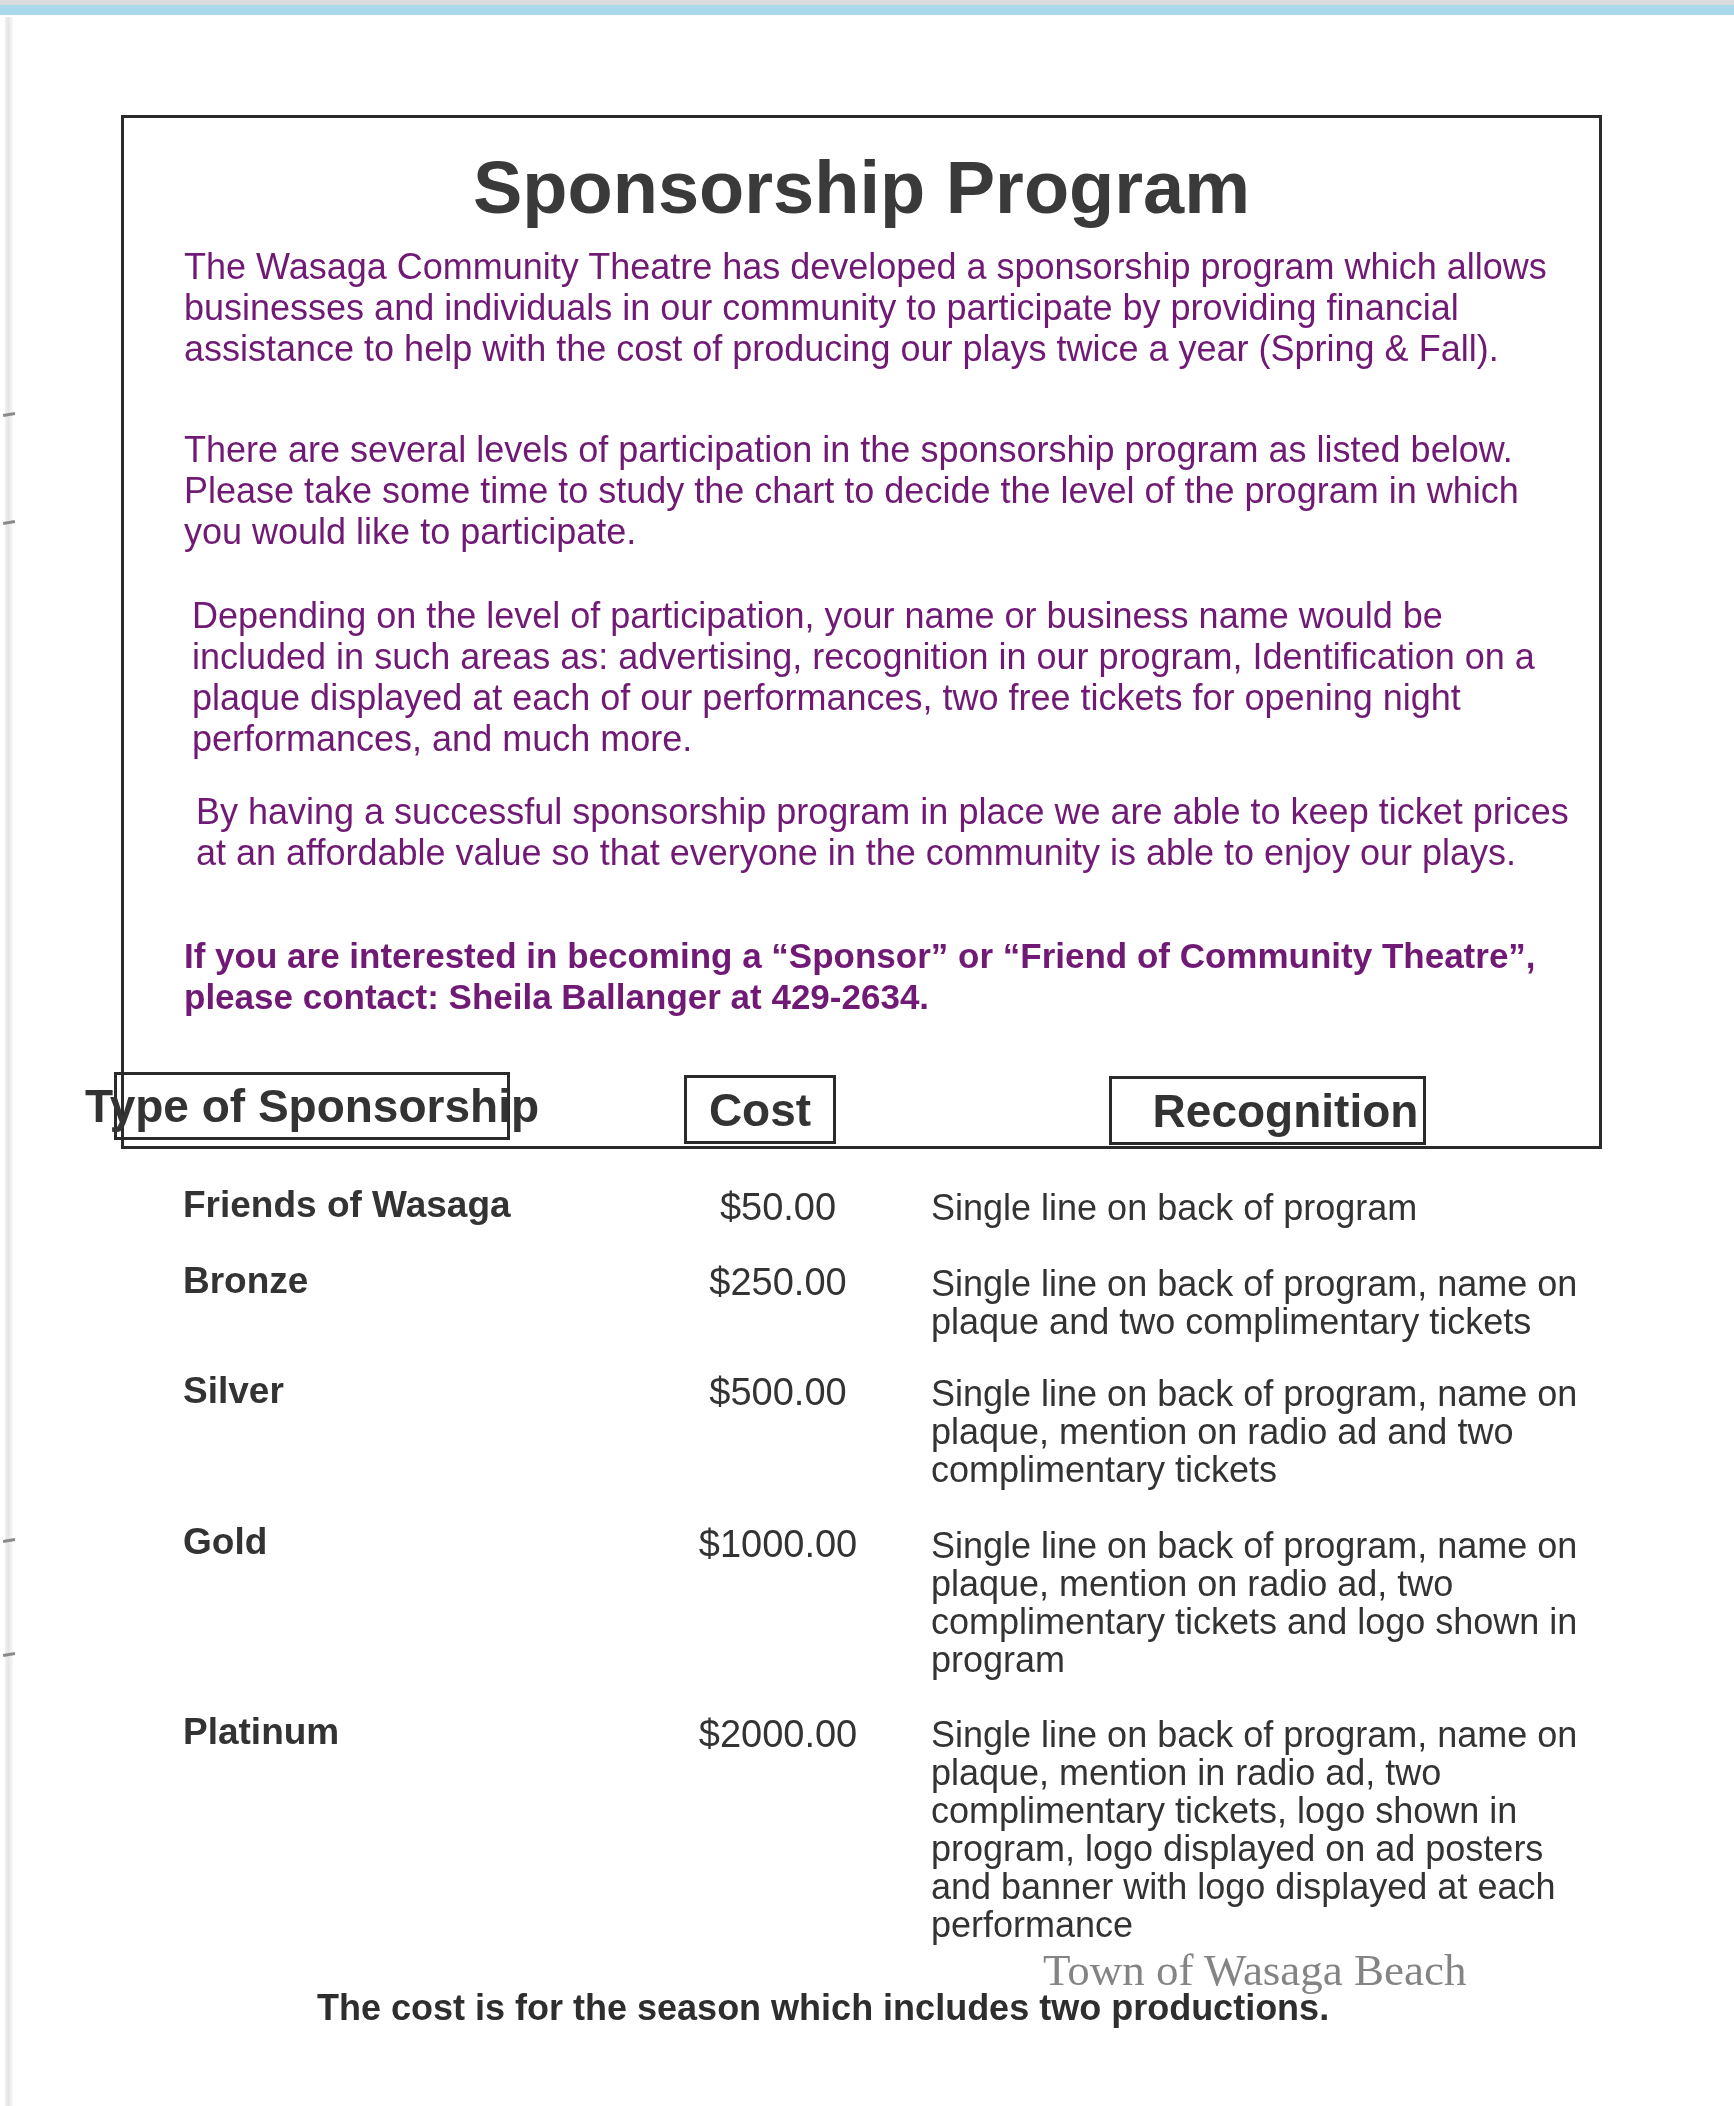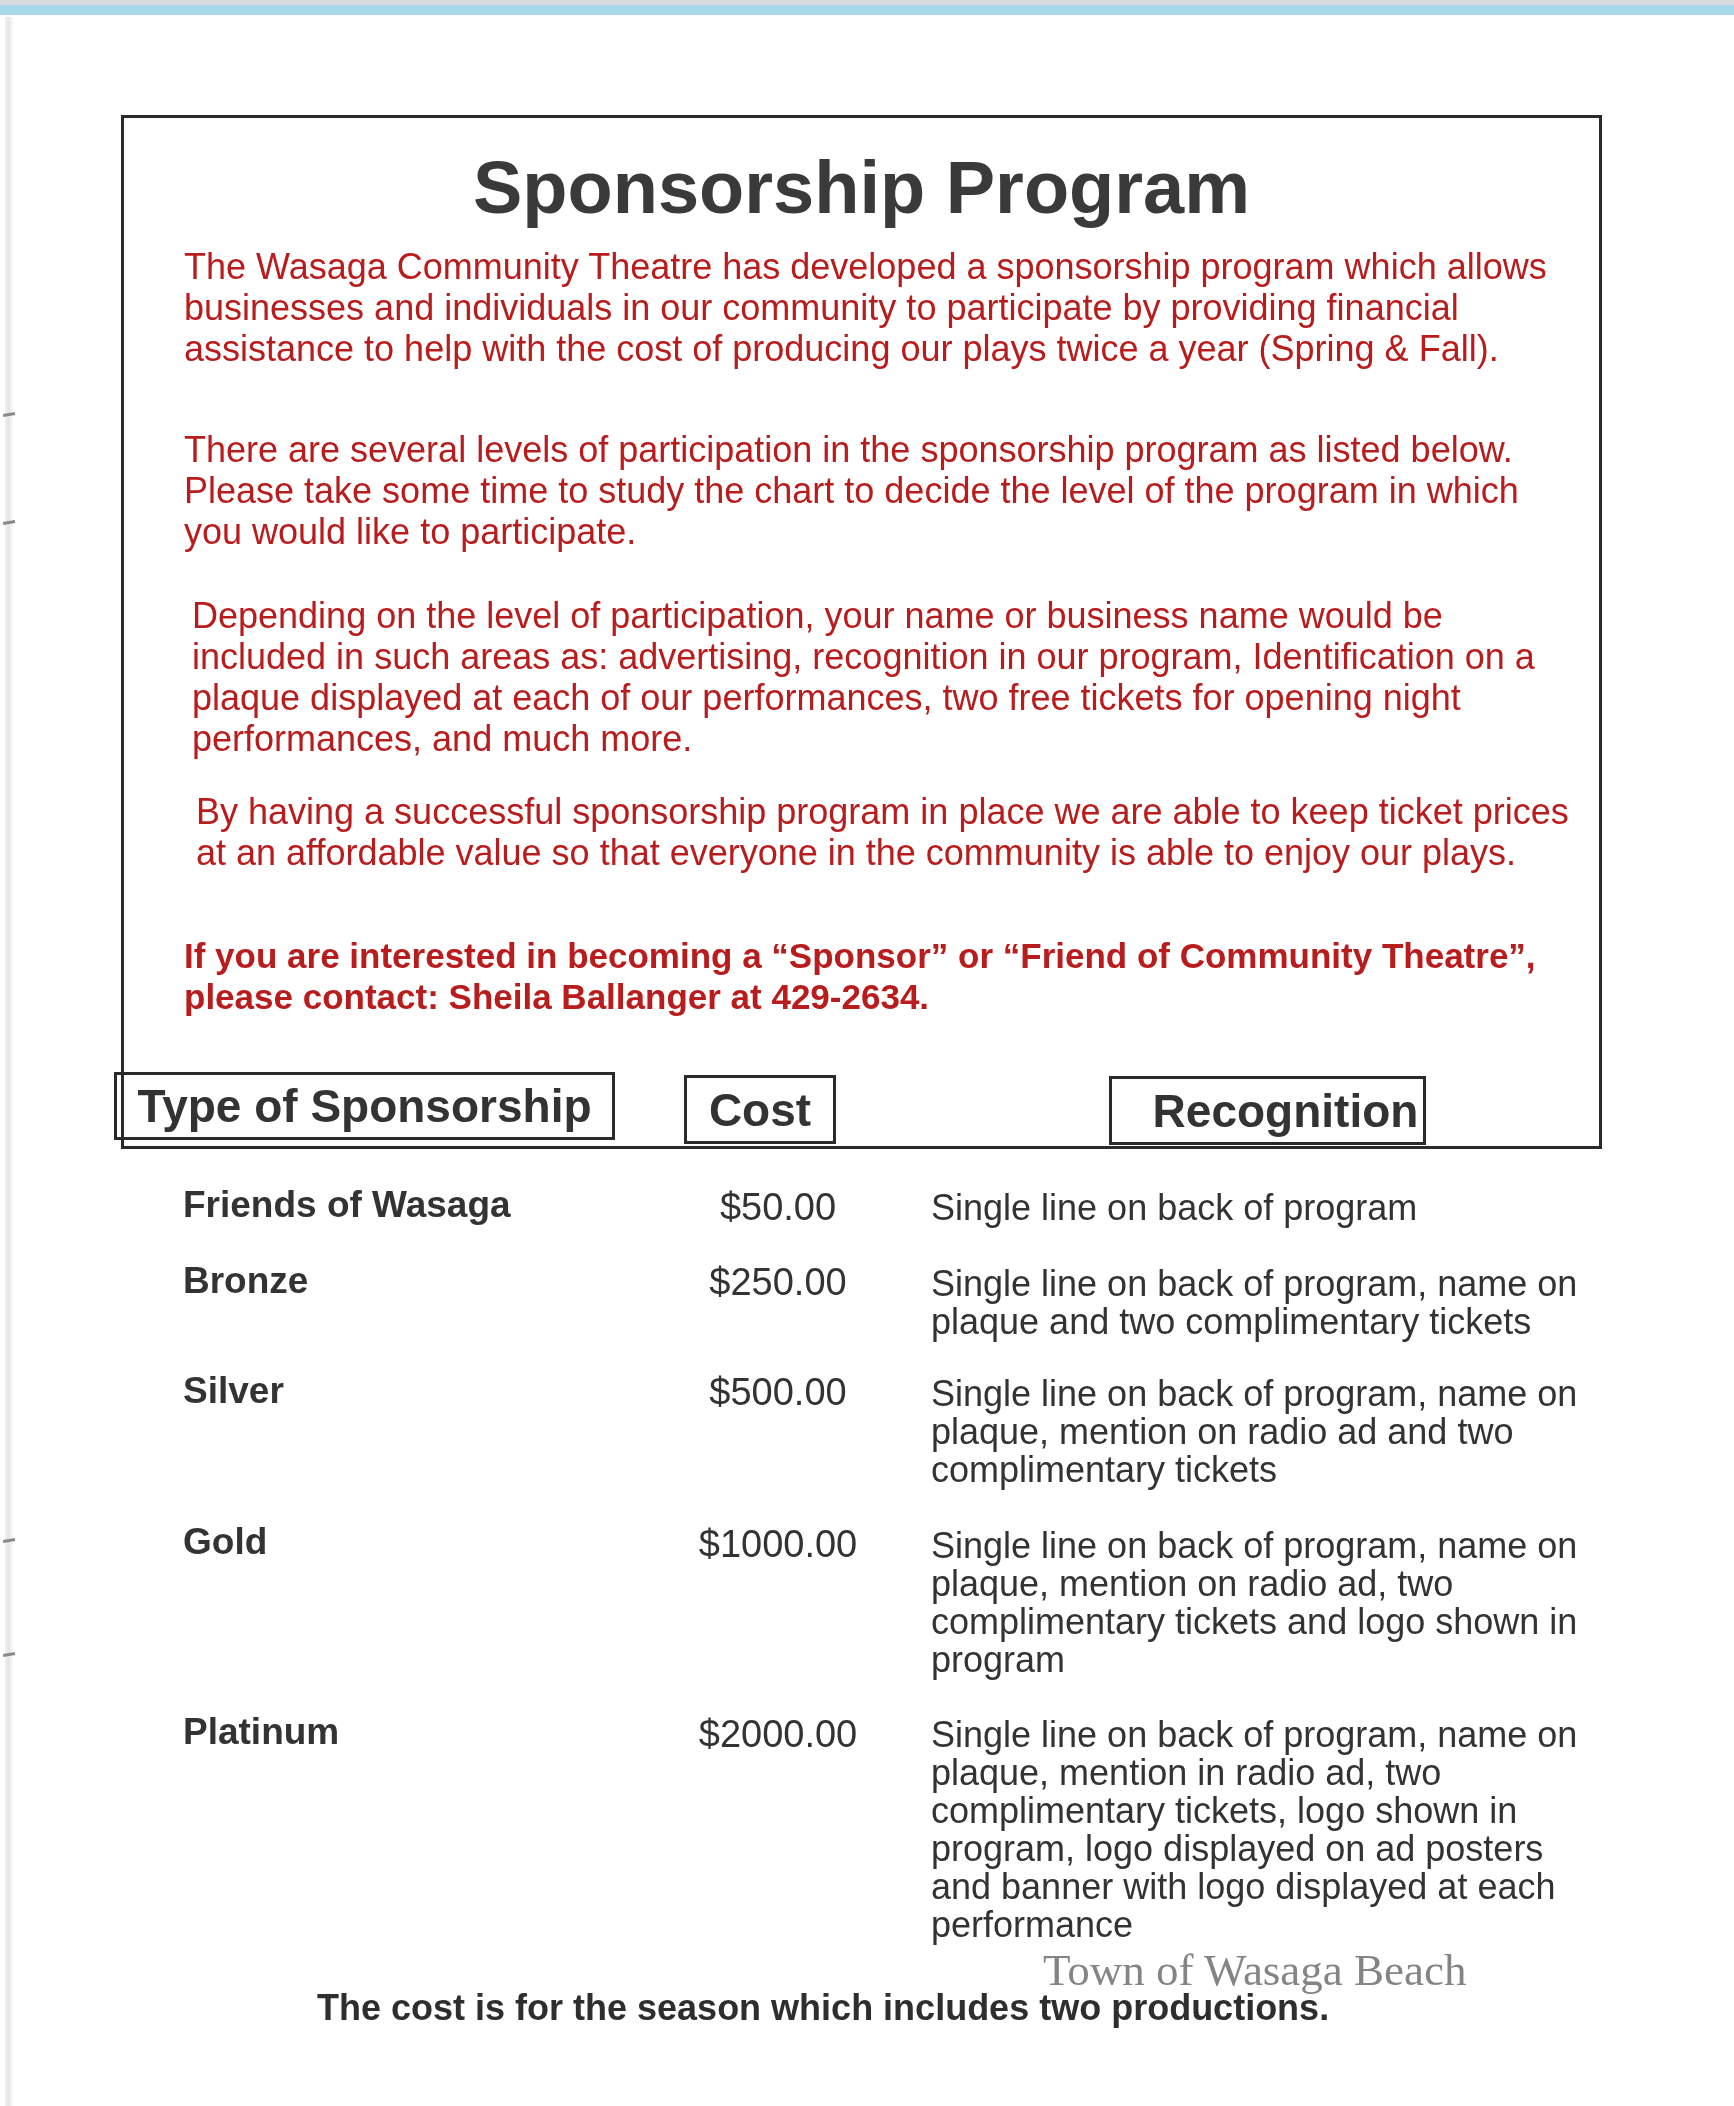--- a/index.html
+++ b/index.html
@@ -57,41 +57,41 @@
       font-weight: bold;
       color: #3a3a3a;
       letter-spacing: 0px;
     }
     .para {
       position: absolute;
       left: 60px;
       width: 1389px;
       font-size: 36px;
       line-height: 41px;
-      color: #b91c1c;
+      color: #701a75;
     }
     .para.bold {
       font-weight: bold;
       font-size: 35px;
     }
 
     
     .col-header {
       position: absolute;
       border: 3.3px solid #2a2a2a;
       box-sizing: border-box;
       font-size: 46px;
       font-weight: bold;
       color: #333;
       display: flex;
       align-items: center;
       justify-content: center;
       white-space: nowrap;
     }
-    .hdr-type { left: 114px; top: 1072px; width: 501px; height: 68px; }
+    .hdr-type { left: 114px; top: 1072px; width: 396px; height: 68px; }
     .hdr-cost { left: 684px; top: 1075px; width: 152px; height: 69px; }
     .hdr-recog { left: 1109px; top: 1076px; width: 317px; height: 69px; padding-left: 36px; }
 
     
     .row-type {
       position: absolute;
       left: 183px;
       font-size: 37px;
       font-weight: bold;
       color: #333;

